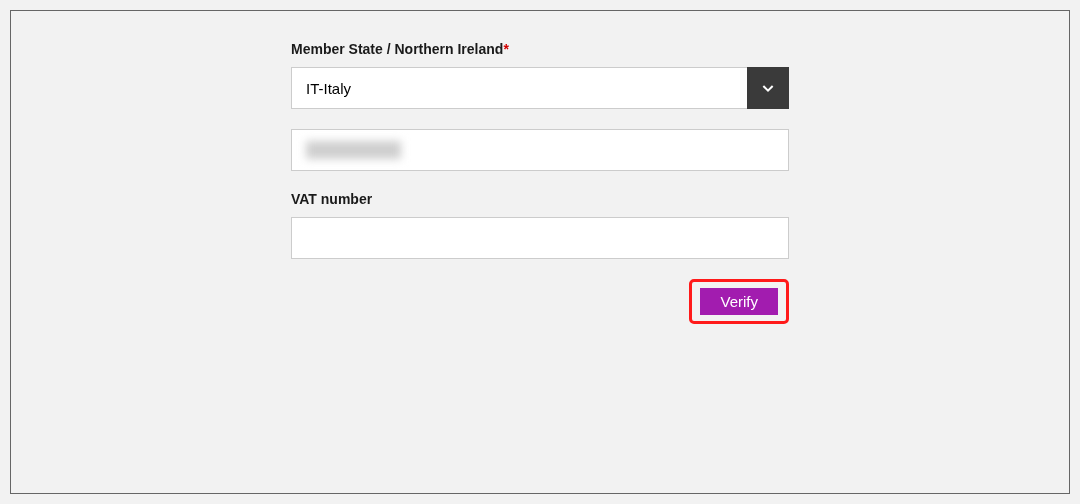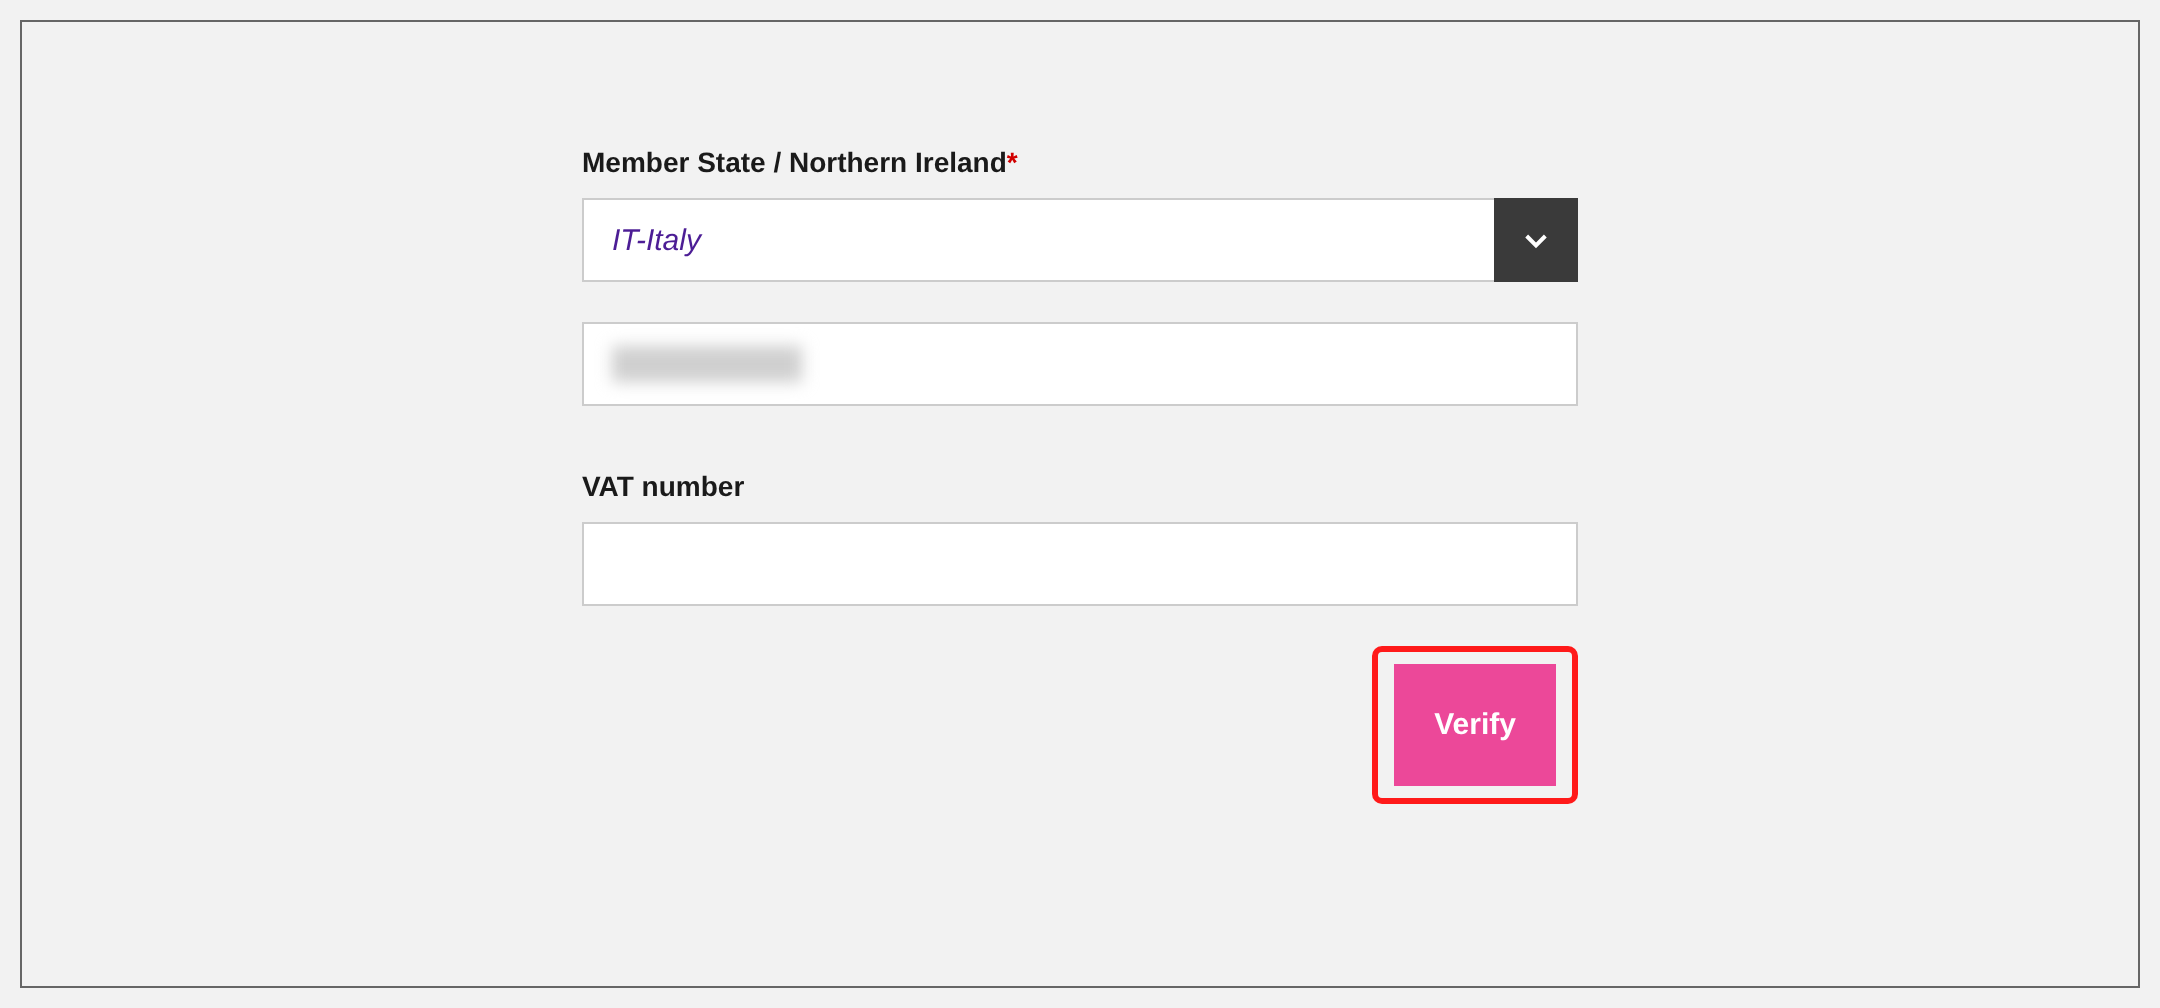--- a/index.html
+++ b/index.html
@@ -17,36 +17,34 @@
       padding: 30px 0;
     }
     .form { width: 498px; margin: 0 auto; }
     .field { margin-bottom: 20px; }
     .lbl {
       display: block;
       font-size: 14px;
       font-weight: bold;
       color: #1a1a1a;
       margin-bottom: 10px;
-      margin-top: 32px;
     }
     .req { color: #d10000; font-weight: bold; }
     .sel-wrap { display: flex; width: 100%; height: 42px; }
     .sel-wrap.focused { outline: 1px solid #0a4ea2; }
     .sel-box {
       flex: 1;
       background: #fff;
       border: 1px solid #ccc;
       border-right: none;
       padding: 0 14px;
       display: flex;
       align-items: center;
       font-size: 15px;
-      color: #4c1d95;
-      font-style: italic;
+      color: #000000;
     }
     .sel-btn {
       width: 42px;
       display: flex;
       align-items: center;
       justify-content: center;
       cursor: pointer;
     }
     .sel-btn.dark { background: #3a3a3a; }
     .sel-btn.blue { background: #0a4ea2; }
@@ -69,26 +67,26 @@
       filter: blur(4px);
     }
     .actions { display: flex; justify-content: flex-end; margin-top: 16px; }
     .highlight {
       border: 3px solid #ff1a1a;
       border-radius: 5px;
       padding: 6px 8px;
       display: inline-block;
     }
     .btn {
-      background: #ec4899;
+      background: #a21caf;
       color: #fff;
       border: none;
       font-size: 15px;
-      font-weight: bold;
-      padding: 22px 20px;
+      font-weight: normal;
+      padding: 5px 20px;
       cursor: pointer;
     }
   </style>
 </head>
 <body>
 
 <div class="container">
   <div class="form">
 
     <div class="field">

